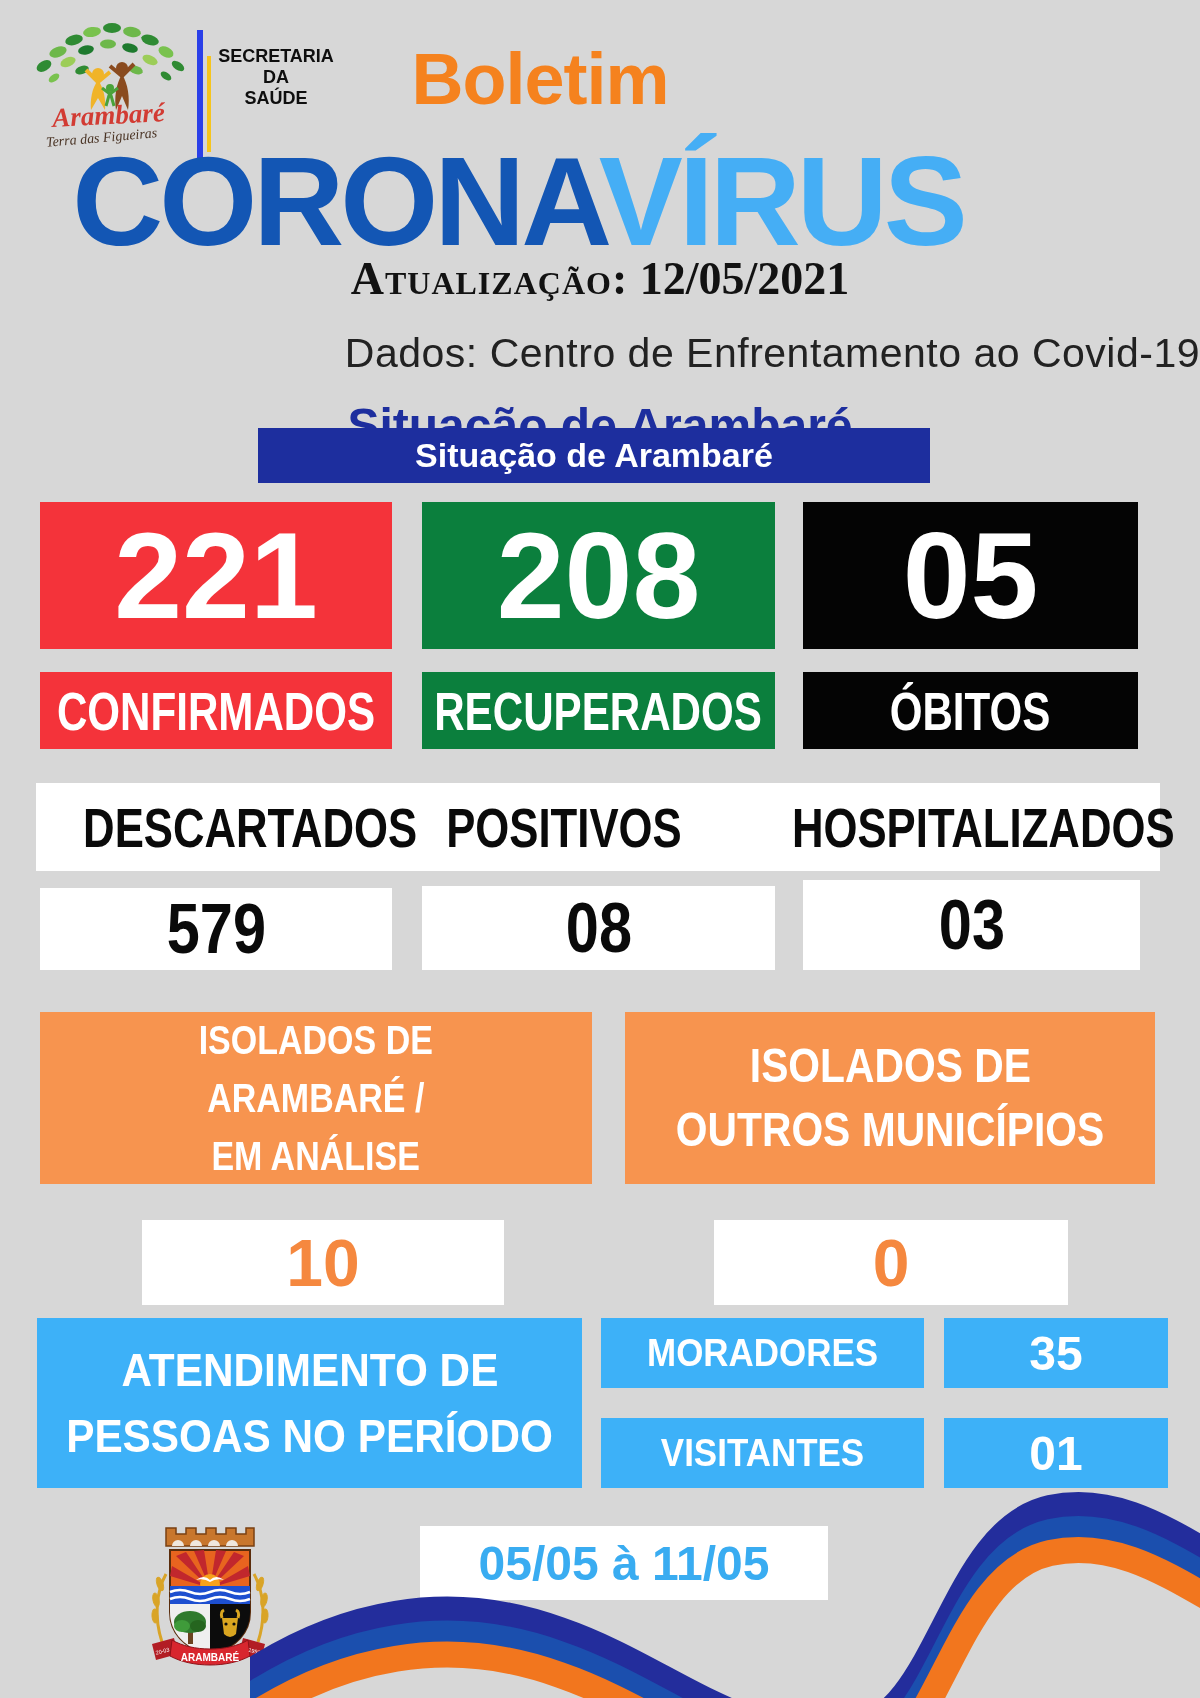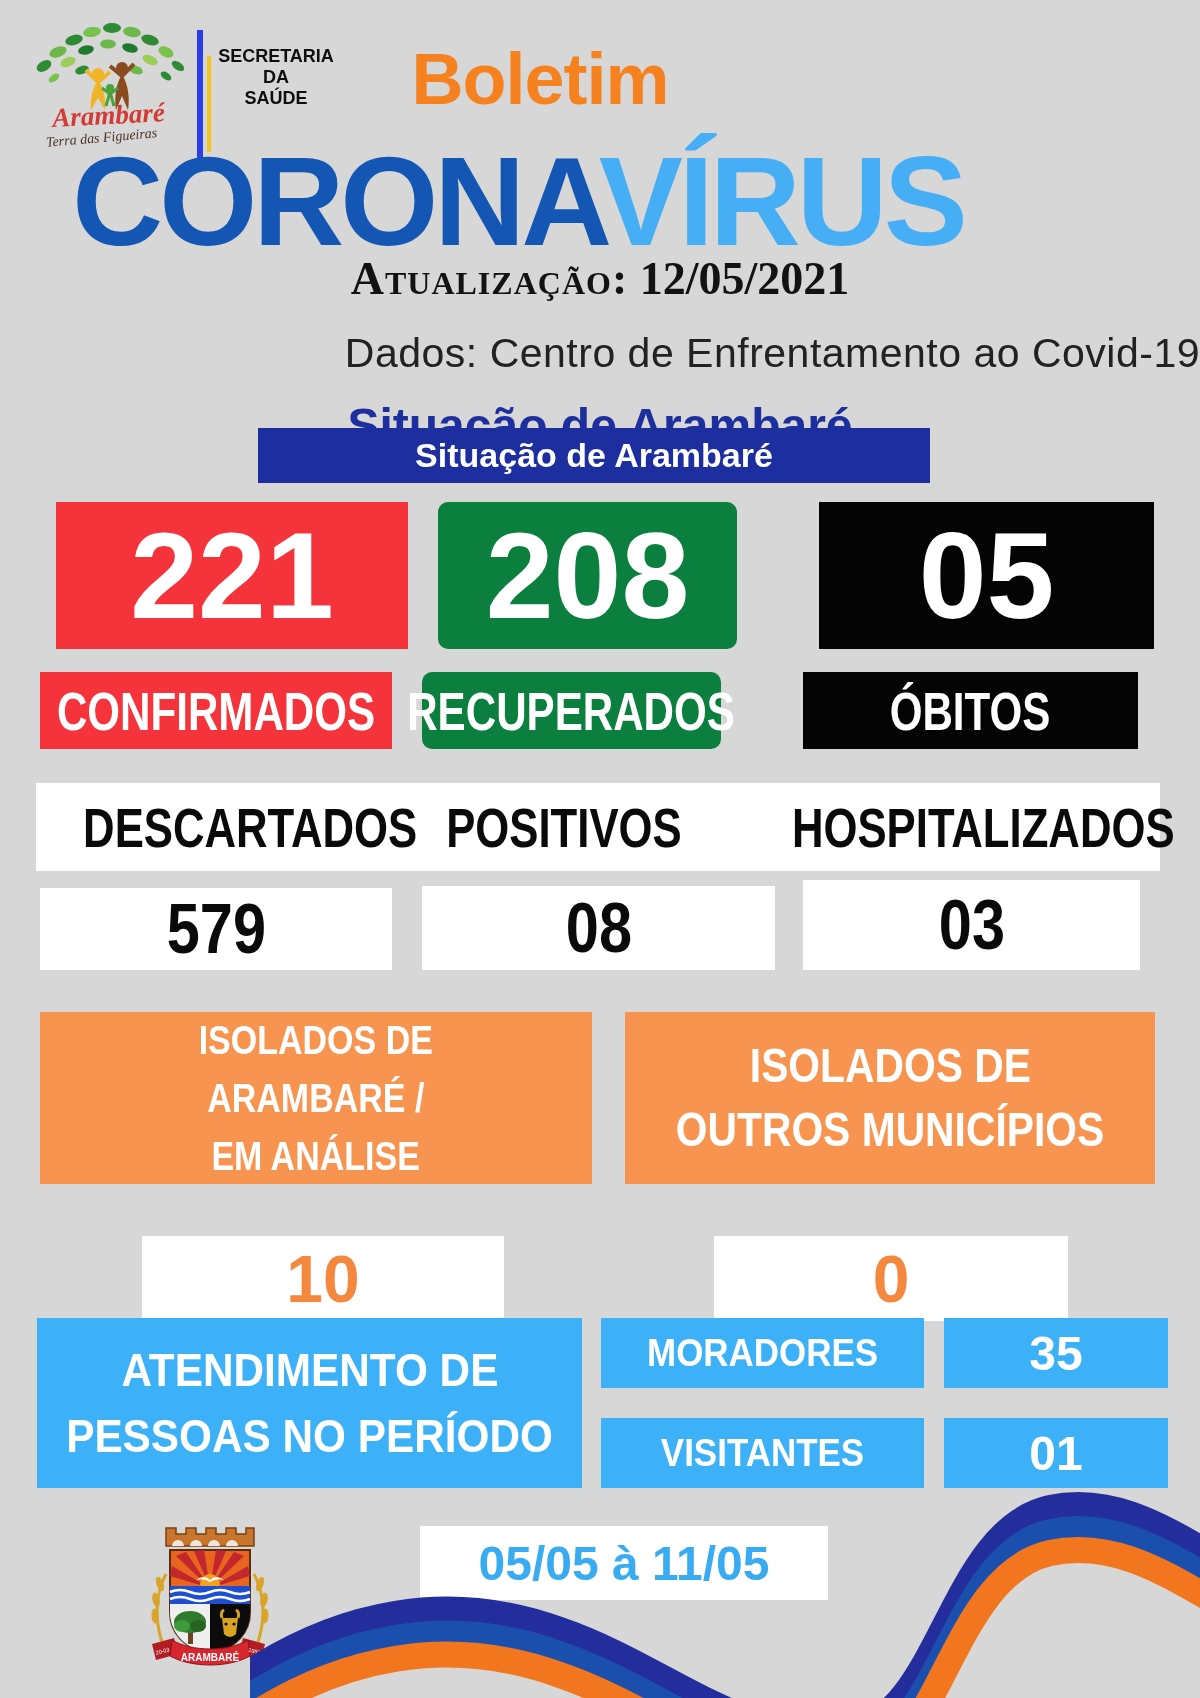--- a/index.html
+++ b/index.html
@@ -32,24 +32,24 @@
   #source-line { left:0; top:330px; width:1200px; text-align:right;
     font-size:41px; font-weight:400; color:#222; letter-spacing:.5px; }
 
   
   #banner-shadow { left:0; top:398px; width:1200px; text-align:center;
     font-size:48px; font-weight:800; color:#1d2e9e; z-index:0; }
   #banner { left:258px; top:428px; width:672px; height:55px; background:#1d2e9e;
     z-index:1; color:#fff; font-size:34px; font-weight:700; }
 
   
-  .numbox { height:147px; top:502px; color:#fff; font-weight:800; font-size:122px;margin-left:16px; }
+  .numbox { height:147px; top:502px; color:#fff; font-weight:800; font-size:122px; }
   .lblbox { height:77px; top:672px; color:#fff; font-weight:700; font-size:54px; }
   .col1 { left:40px;  width:352px; }
-  .col2 { left:422px; width:299px;border-radius:10px; }
+  .col2 { left:422px; width:353px; }
   .col3 { left:803px; width:335px; }
   .bg-red   { background:#f4333a; }
   .bg-green { background:#0b7f3d; }
   .bg-black { background:#040404; }
 
   
   #sec-band { left:36px; top:783px; width:1124px; height:88px; background:#fff;
     display:flex; align-items:center; }
   #sec-band .cell { text-align:left; color:#0a0a0a; font-weight:700; font-size:56px; }
   #sec-band .c1 { width:33.5%; } #sec-band .c2 { width:29%; } #sec-band .c3 { width:37.5%; }
@@ -57,21 +57,21 @@
   #val1 { left:40px;  top:888px; width:352px; height:82px; }
   #val2 { left:422px; top:886px; width:353px; height:84px; }
   #val3 { left:803px; top:880px; width:337px; height:90px; }
 
   
   .orangebox { top:1012px; height:172px; background:#f7944f; color:#fff; font-weight:700;
     flex-direction:column; }
   #iso-left  { left:40px;  width:552px; font-size:40px; line-height:58px; }
   #iso-right { left:625px; width:530px; font-size:48px; line-height:64px; }
   .iso-val { top:1220px; height:85px; background:#fff; color:#f5883f;
-    font-weight:800; font-size:66px;margin-top:16px; }
+    font-weight:800; font-size:66px; }
   #iso-val-left  { left:142px; width:362px; }
   #iso-val-right { left:714px; width:354px; }
 
   
   .bluebox { background:#3db1f8; color:#fff; font-weight:700; }
   #att-main { left:37px; top:1318px; width:545px; height:170px;
     font-size:46px; line-height:66px; flex-direction:column; }
   .att-lbl { left:601px; width:323px; height:70px; font-size:38px; }
   .att-num { left:944px; width:224px; height:70px; font-size:48px; }
   #att-row1-lbl, #att-row1-num { top:1318px; }

